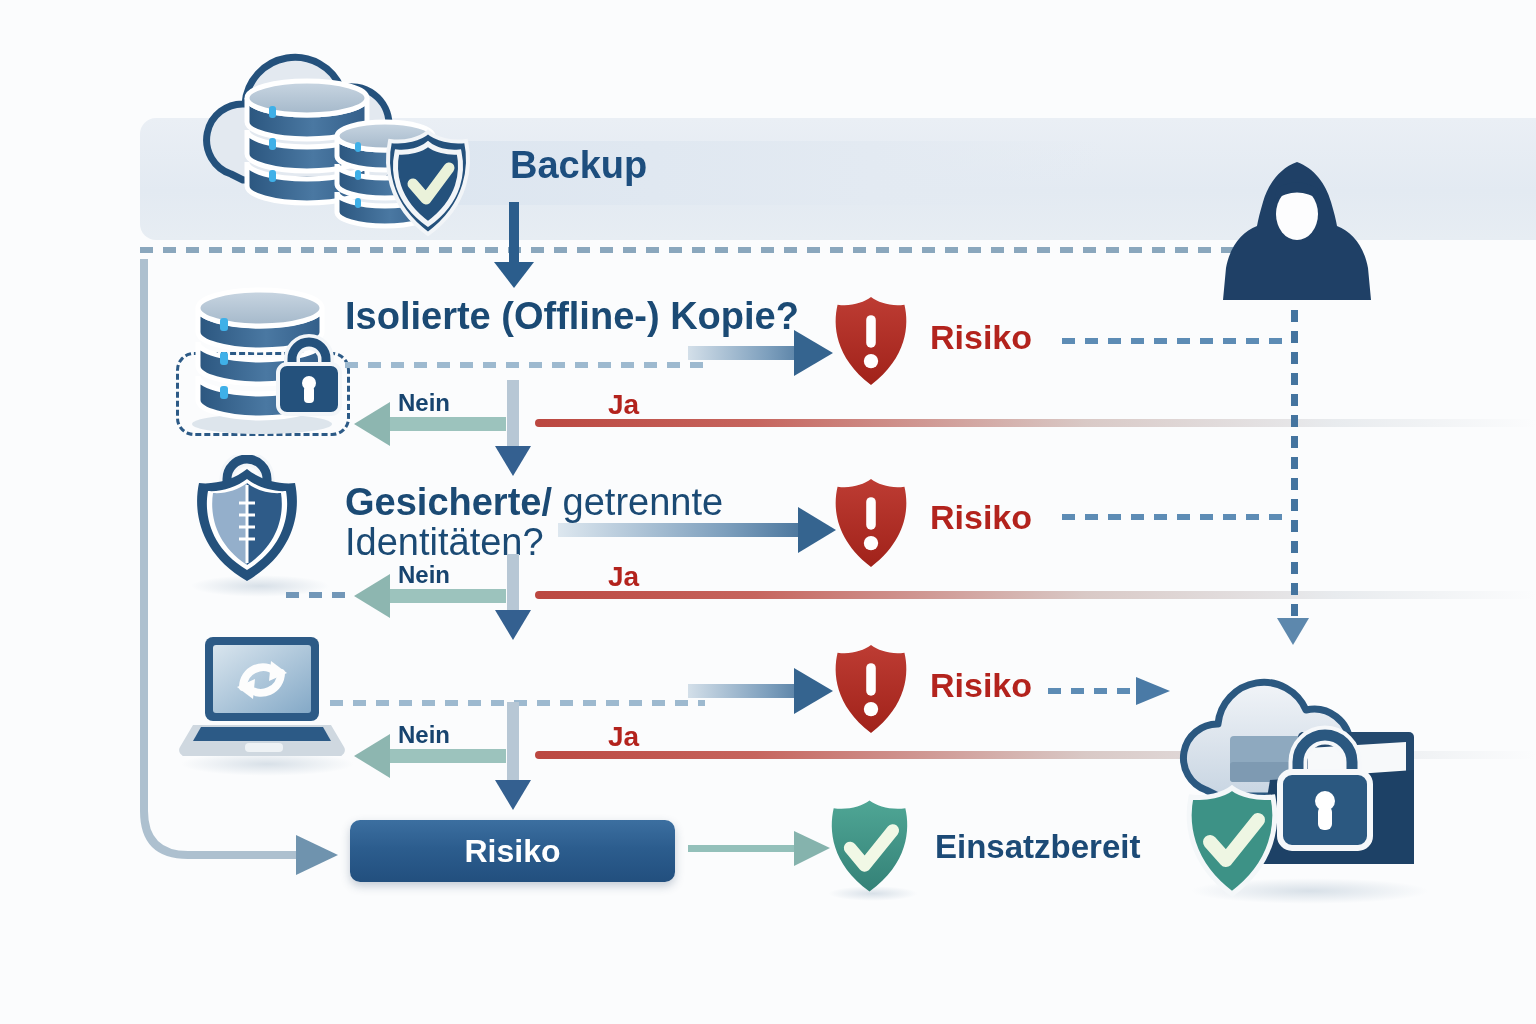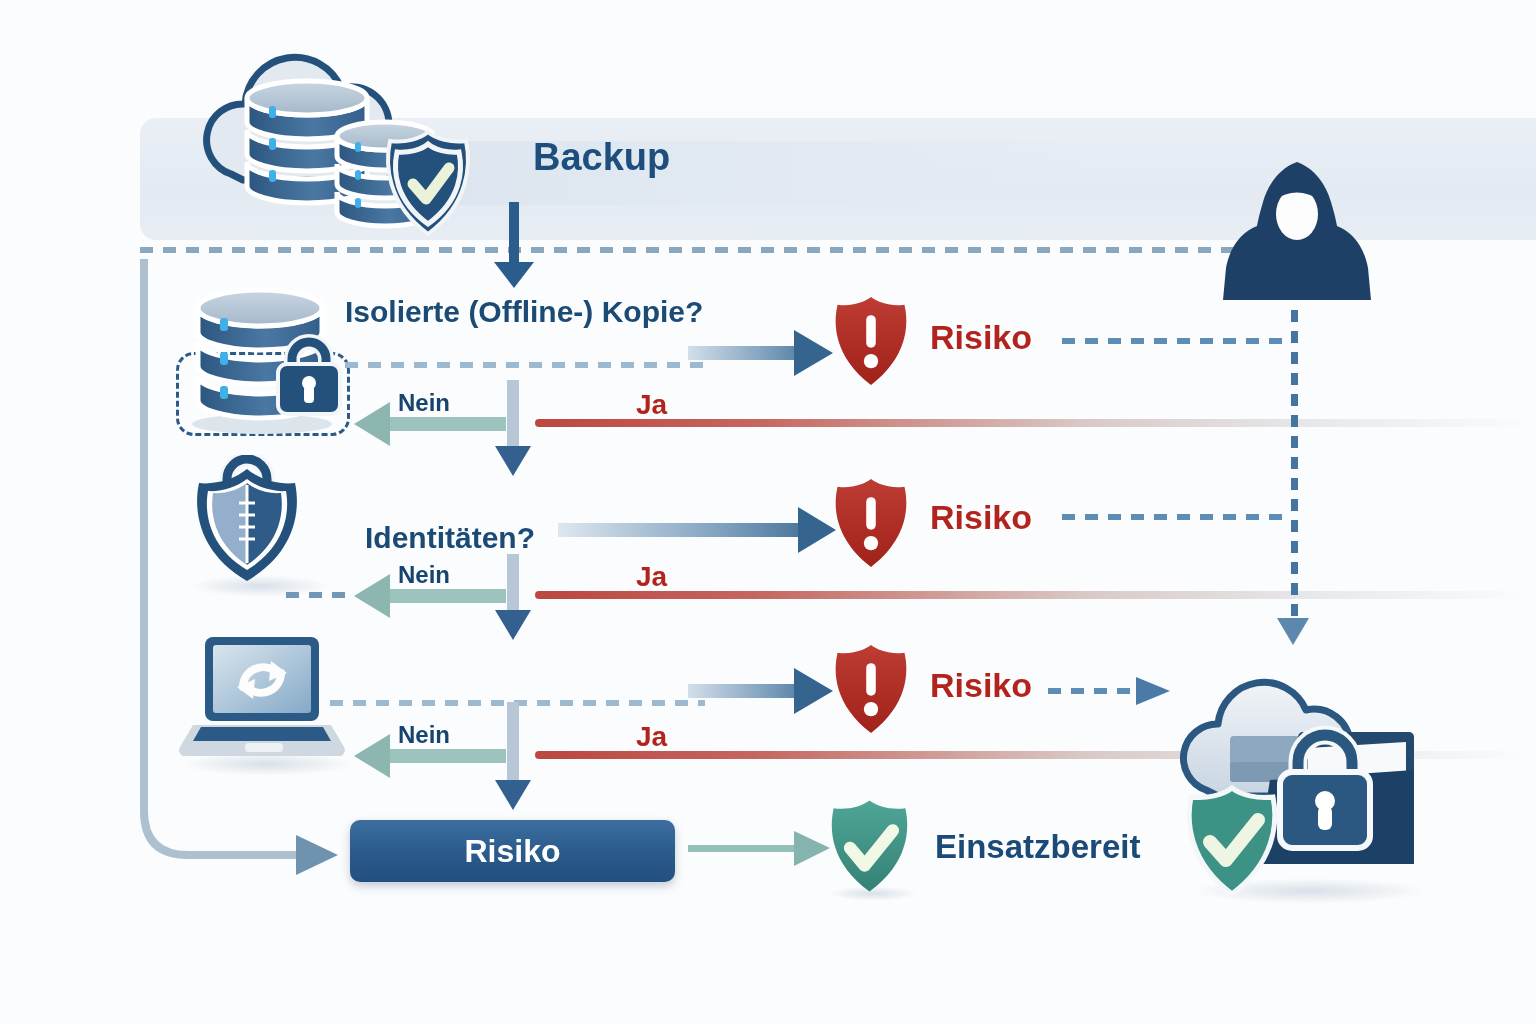--- a/index.html
+++ b/index.html
@@ -9,29 +9,29 @@
     font-family:"Liberation Sans", sans-serif;
     color:#1b4a74;
   }
   .abs{position:absolute;}
   
   .band{left:140px;top:118px;width:1396px;height:122px;
         background:linear-gradient(180deg,#eaeff5 0%,#e3eaf2 60%,#e7edf3 100%);
         border-radius:16px 0 0 16px;}
   .band-inner{left:437px;top:141px;width:668px;height:64px;border-radius:4px;
         background:linear-gradient(90deg,#dde6f0 0%,#e3eaf2 65%,rgba(231,237,244,0) 100%);}
-  .title{left:510px;top:136px;font-size:38px;font-weight:600;color:#1d4e7e;margin-left:23px;}
+  .title{left:510px;top:144px;font-size:38px;font-weight:600;color:#1d4e7e;}
   
   .dh{height:6px;background:repeating-linear-gradient(90deg,currentColor 0 13px,transparent 13px 23px);}
   .dv{width:7px;background:repeating-linear-gradient(180deg,currentColor 0 12px,transparent 12px 21px);}
   
-  .q{font-size:30px;font-weight:600;color:#1b4a74;white-space:nowrap;}
+  .q{font-size:38px;font-weight:600;color:#1b4a74;white-space:nowrap;}
   .q .light{font-weight:400;}
   .no-lbl{font-size:24px;font-weight:700;color:#17446f;}
-  .yes-lbl{font-size:28px;font-weight:700;color:#b3231d;margin-left:28px;}
+  .yes-lbl{font-size:28px;font-weight:700;color:#b3231d;}
   .risk-lbl{font-size:34px;font-weight:700;color:#b3231d;}
   .ready-lbl{font-size:33px;font-weight:700;color:#1c4a76;}
   .ja-line{height:8px;border-radius:4px;
     background:linear-gradient(90deg,#bb4740 0%,#c6655e 22%,#d9c9c6 55%,#e8ebee 80%,rgba(240,243,245,0) 100%);}
   .risk-box{left:350px;top:820px;width:325px;height:62px;border-radius:10px;
     background:linear-gradient(180deg,#3c6fa0 0%,#2c5d8e 45%,#224f7e 100%);
     box-shadow:0 4px 10px rgba(30,60,95,.25);
     display:flex;align-items:center;justify-content:center;
     color:#ffffff;font-size:32px;font-weight:600;}
   .dashed-rect{left:176px;top:352px;width:168px;height:78px;
@@ -192,21 +192,22 @@
     <path d="M64,28 C73,35 86,39 98,38 C101,58 97,88 64,110 Z" fill="#2e5b88"></path>
     <g stroke="#ffffff" stroke-width="3">
         <line x1="64" y1="30" x2="64" y2="108"></line>
       <line x1="56" y1="48" x2="72" y2="48"></line>
         <line x1="56" y1="60" x2="72" y2="60"></line>
       <line x1="56" y1="72" x2="72" y2="72"></line>
         <line x1="56" y1="84" x2="72" y2="84"></line>
       </g>
   </svg>
 
-  <div class="abs q light" style="left:365px;top:521px;font-weight:700">Identitäten?</div>
+  <div class="abs q" style="left:345px;top:481px"><span>Gesicherte/</span><span class="light"> getrennte</span></div>
+  <div class="abs q light" style="left:345px;top:521px;font-weight:400">Identitäten?</div>
   <svg class="abs" style="left:558px;top:507px" width="279" height="46" viewBox="0 0 279 46">
     <rect x="0" y="16" width="240" height="14" fill="url(#gBlueLong)"></rect>
     <polygon points="240,0 278,23 240,46" fill="#35648f"></polygon>
   </svg>
   <svg class="abs" style="left:828px;top:476px" width="86" height="94" viewBox="0 0 90 98">
     <path d="M45,3 C53,9 66,13 80,11 C85,32 83,66 45,95 C7,66 5,32 10,11 C24,13 37,9 45,3 Z" fill="url(#gRed)"></path>
     <rect x="40" y="22" width="10" height="34" rx="5" fill="#ffffff"></rect>
       <circle cx="45" cy="70" r="7.5" fill="#ffffff"></circle>
   </svg>
   <div class="abs risk-lbl" style="left:930px;top:498px">Risiko</div>

